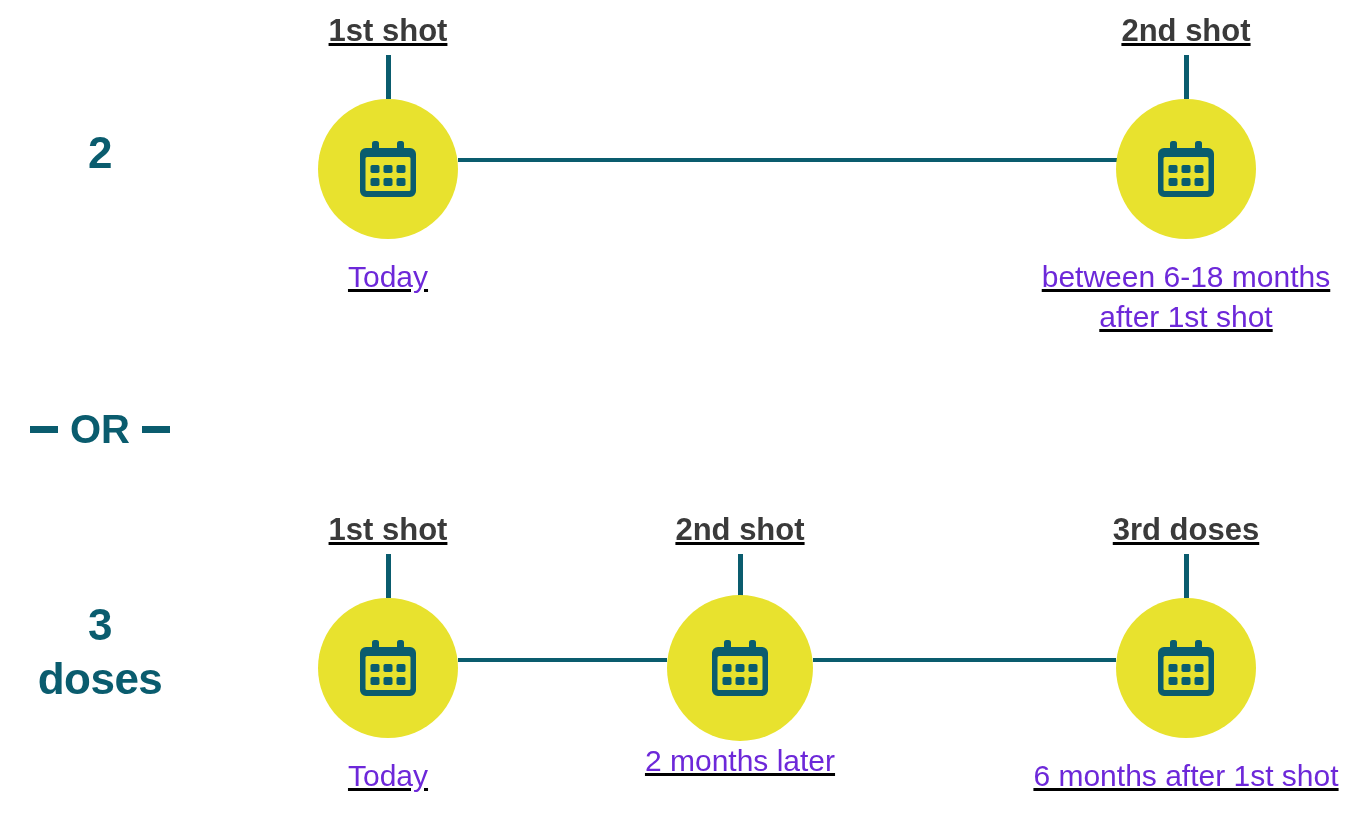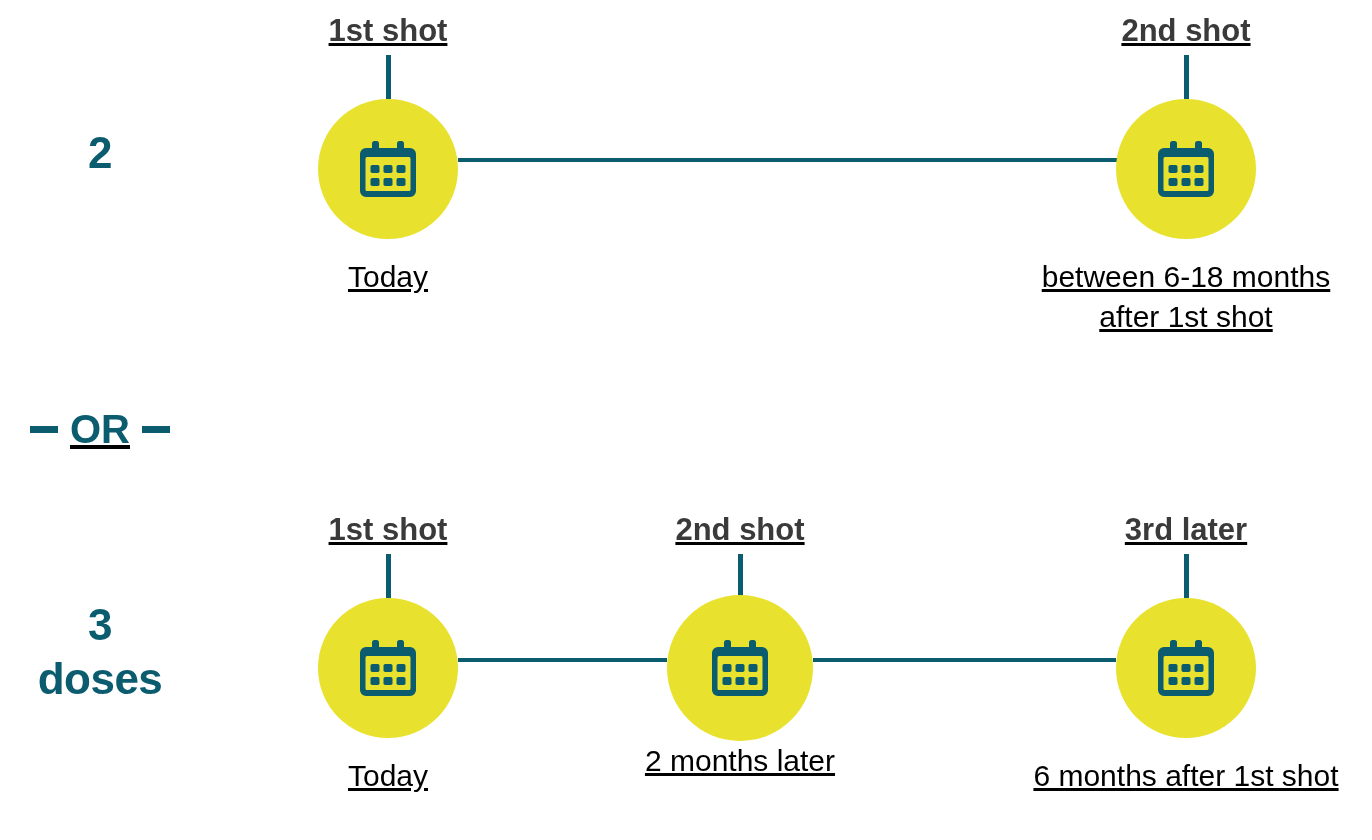--- a/index.html
+++ b/index.html
@@ -45,21 +45,20 @@
   #or-divider {
     position: absolute;
     left: 0px;
     top: 400px;
     width: 200px;
     height: 58px;
     display: flex;
     align-items: center;
     justify-content: center;
     gap: 12px;
-    text-decoration: underline;
   }
   #or-divider .dash {
     display: block;
     width: 28px;
     height: 7px;
     background: #0A5C6E;
     flex: 0 0 auto;
   }
   #or-divider .or-text {
     color: #0A5C6E;
@@ -107,21 +106,21 @@
     align-items: center;
     justify-content: center;
     position: relative;
     z-index: 2;
   }
   .node .circle.smaller {
     width: 146px;
     height: 146px;
   }
   .node .caption {
-    color: #000000;
+    color: #6d28d9;
     font-size: 30px;
     line-height: 1.33;
     text-align: center;
     margin-top: 18px;
     white-space: nowrap;
   }
   .node .caption.two-line { white-space: normal; }
 
   .cal-icon { display: block; }
 </style>
@@ -235,21 +234,21 @@
           <rect x="14.5" y="41" width="9" height="8" rx="1.8"></rect>
           <rect x="27.5" y="41" width="9" height="8" rx="1.8"></rect>
           <rect x="40.5" y="41" width="9" height="8" rx="1.8"></rect>
         </g>
       </svg>
     </div>
     <div class="caption" style="margin-top:0;">2 months later</div>
   </div>
 
   <div class="node" style="left:1186px; top:513px;">
-    <div class="shot-title">3rd later</div>
+    <div class="shot-title">3rd doses</div>
     <div class="stem"></div>
     <div class="circle">
       <svg class="cal-icon" width="64" height="64" viewBox="0 0 64 64" aria-hidden="true">
         <g fill="#0A5C6E">
           <rect x="16" y="4" width="7" height="13" rx="2.5"></rect>
           <rect x="41" y="4" width="7" height="13" rx="2.5"></rect>
           <path d="M10 11 h44 a6 6 0 0 1 6 6 v37 a6 6 0 0 1 -6 6 h-44 a6 6 0 0 1 -6 -6 v-37 a6 6 0 0 1 6 -6 z
                    M11 20 a1.5 1.5 0 0 0 -1.5 1.5 v31 a1.5 1.5 0 0 0 1.5 1.5 h42 a1.5 1.5 0 0 0 1.5 -1.5 v-31 a1.5 1.5 0 0 0 -1.5 -1.5 z"></path>
           <rect x="14.5" y="28" width="9" height="8" rx="1.8"></rect>
           <rect x="27.5" y="28" width="9" height="8" rx="1.8"></rect>

